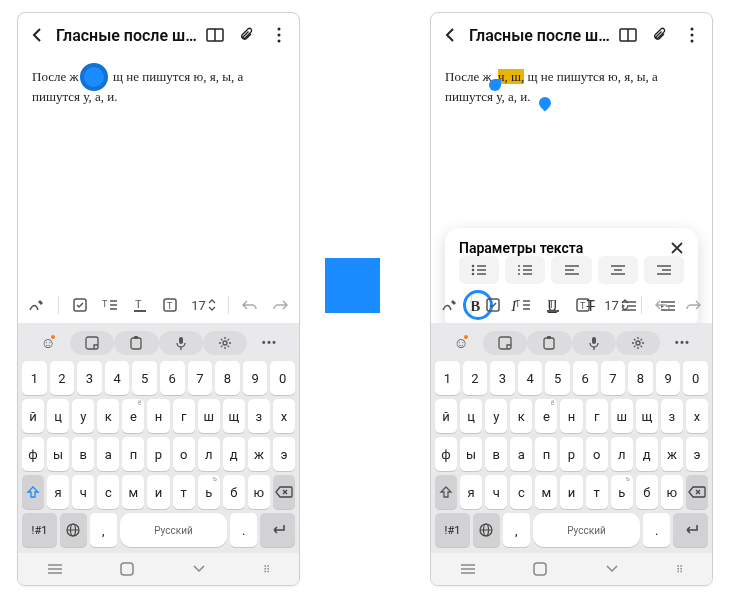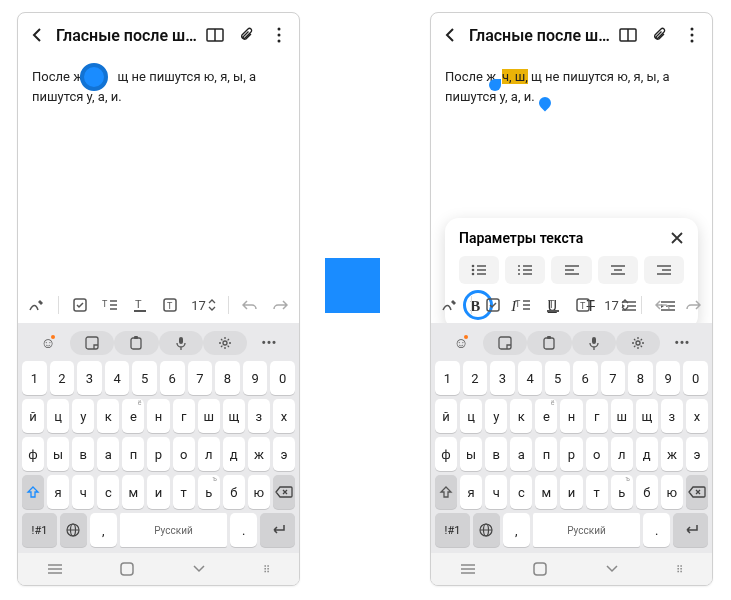--- a/index.html
+++ b/index.html
@@ -4,45 +4,45 @@
 <style>
   * { box-sizing: border-box; margin: 0; padding: 0; }
   body { background: #fff; font-family: -apple-system, Roboto, sans-serif; width: 731px; height: 600px; position: relative; }
   .phone { position: absolute; width: 283px; height: 574px; background: #fff; border: 1px solid #d0d0d0; border-radius: 8px; overflow: hidden; top: 12px; box-shadow: 0 1px 2px rgba(0,0,0,.06); }
   .phone-left { left: 17px; }
   .phone-right { left: 430px; }
   .arrow-block { position: absolute; left: 325px; top: 258px; width: 55px; height: 55px; background: #1a8cff; }
   .header { display: flex; align-items: center; height: 44px; padding: 0 6px; gap: 4px; }
   .hicon { width: 28px; height: 28px; display: flex; align-items: center; justify-content: center; color: #222; }
   .htitle { flex: 1; font-size: 16px; font-weight: 600; color: #111; white-space: nowrap; overflow: hidden; text-overflow: ellipsis; }
-  .note-body { padding: 10px 14px; font-size: 13px; line-height: 1.5; color: #222; position: relative; }
+  .note-body { padding: 10px 14px; font-size: 13px; line-height: 1.5; color: #222; position: relative; font-family: Liberation Serif, serif; }
   .highlight-circle { position: absolute; width: 28px; height: 28px; border-radius: 50%; background: #1a8cff; border: 4px solid #1273d4; }
   .highlight-ring { position: absolute; width: 30px; height: 30px; border-radius: 50%; border: 3px solid #1a8cff; }
   .sel-bg { background: #eab308; }
   .sel-handle { position: absolute; width: 12px; height: 12px; background: #1a8cff; border-radius: 0 50% 50% 50%; }
   .caret-handle { position: absolute; width: 12px; height: 12px; background: #1a8cff; border-radius: 50% 50% 50% 0; transform: rotate(-45deg); }
   .popup { position: absolute; left: 14px; right: 14px; bottom: 255px; background: #fff; border-radius: 14px; box-shadow: 0 4px 16px rgba(0,0,0,.15); padding: 12px 14px 10px; }
-  .popup-head { display: flex; justify-content: space-between; align-items: center; font-weight: 600; font-size: 14px; margin-bottom: 10px; }
+  .popup-head { display: flex; justify-content: space-between; align-items: center; font-weight: 600; font-size: 14px; margin-bottom: 0; }
   .popup-row { display: flex; gap: 6px; margin-bottom: 8px; }
   .pbtn { flex: 1; height: 28px; background: #f3f3f3; border-radius: 6px; display: flex; align-items: center; justify-content: center; color: #444; }
   .pbtn2 { flex: 1; height: 28px; display: flex; align-items: center; justify-content: center; color: #333; font-size: 14px; }
   .toolbar { display: flex; align-items: center; gap: 12px; padding: 6px 10px; height: 36px; font-size: 13px; color: #444; }
   .toolbar .ticon { flex: 1; display: flex; align-items: center; justify-content: center; }
   .toolbar .div { width: 1px; height: 18px; background: #ddd; }
   .kb { background: #e9e9eb; padding-top: 4px; }
   .kb-top { display: flex; align-items: center; padding: 4px 8px; height: 32px; }
   .kb-top .kicon { flex: 1; display: flex; justify-content: center; align-items: center; color: #555; font-size: 15px; }
   .kb-top .kicon.oval { background: #dcdcde; border-radius: 14px; height: 24px; }
   .dot-orange { position: absolute; width: 4px; height: 4px; background: #ff7a1a; border-radius: 50%; margin-left: 10px; margin-top: -12px; }
   .krow { display: flex; gap: 3px; padding: 2px 4px; }
   .kkey { flex: 1; background: #fff; border-radius: 5px; box-shadow: 0 1px 0 rgba(0,0,0,.15); height: 34px; display: flex; align-items: center; justify-content: center; font-size: 13px; color: #222; position: relative; }
   .kkey.func { background: #d2d2d4; }
   .kkey .sup { position: absolute; top: 0; right: 3px; font-size: 7px; color: #999; }
   .krow-bottom { display: flex; gap: 3px; padding: 2px 4px 6px; }
-  .space-key { flex: 4; background: #fff; border-radius: 2px; box-shadow: 0 1px 0 rgba(0,0,0,.15); height: 34px; display: flex; align-items: center; justify-content: center; font-size: 10px; color: #666; }
+  .space-key { flex: 4; background: #fff; border-radius: 11px; box-shadow: 0 1px 0 rgba(0,0,0,.15); height: 34px; display: flex; align-items: center; justify-content: center; font-size: 10px; color: #666; }
   .navbar { display: flex; height: 32px; align-items: center; justify-content: space-around; color: #777; background: #f3f3f3; }
   svg { display: block; }
   .bold-b { font-weight: 700; font-family: serif; font-size: 15px; }
   .ital-i { font-style: italic; font-family: serif; font-size: 15px; }
   .under-u { text-decoration: underline; font-size: 14px; }
   .strike-t { text-decoration: line-through; font-size: 14px; }
 </style>
 </head>
 <body>
 

